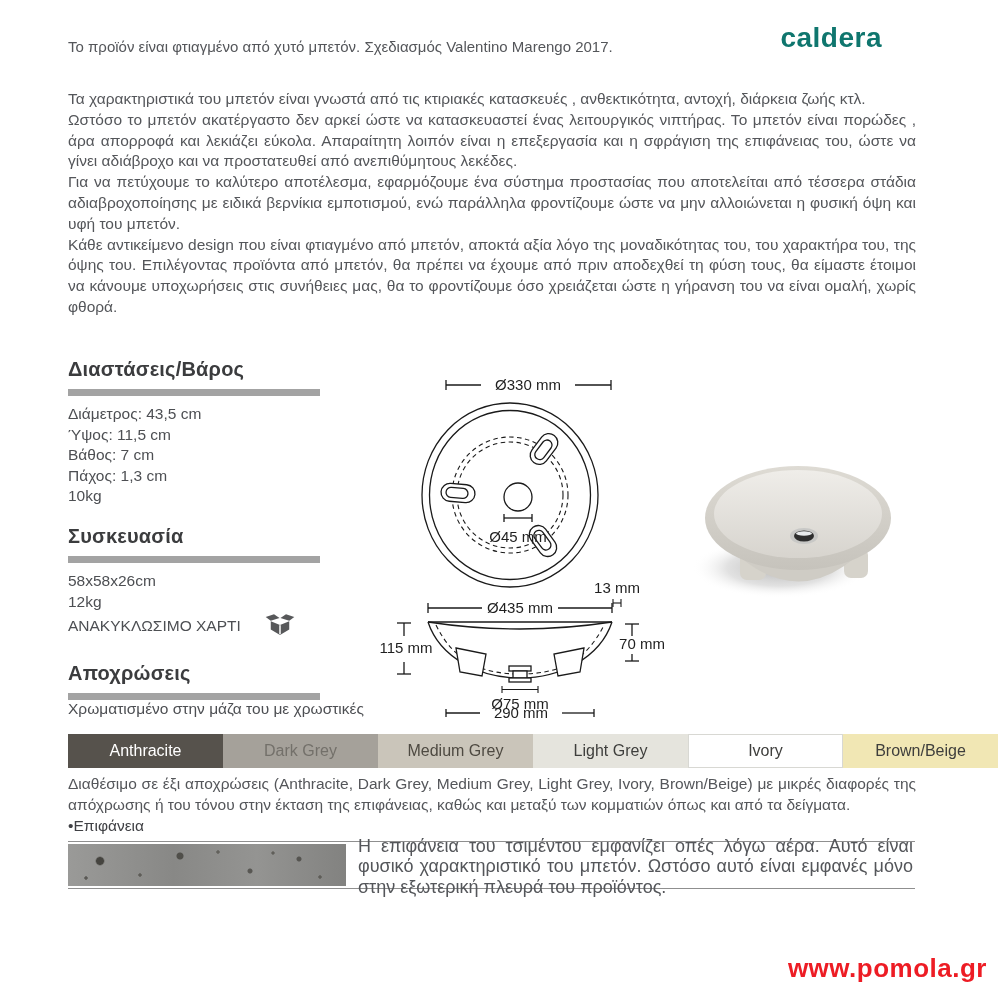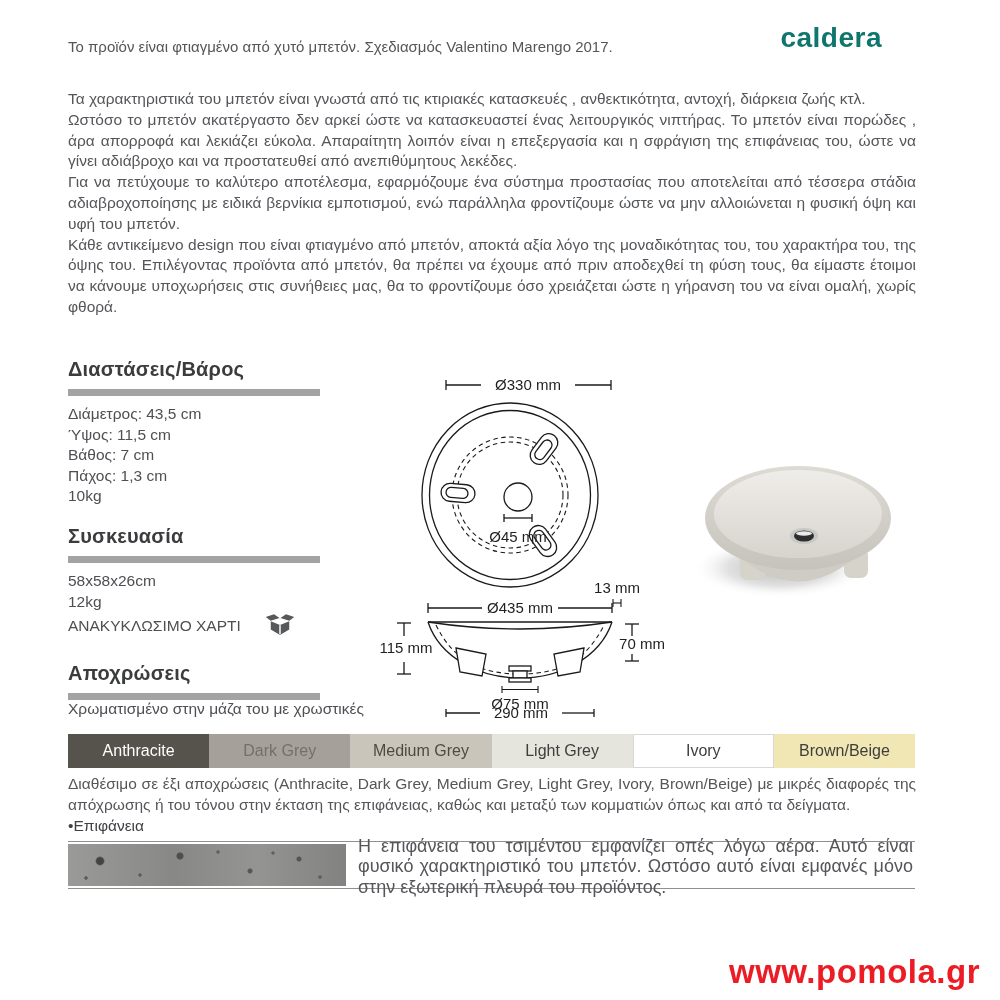--- a/index.html
+++ b/index.html
@@ -20,21 +20,21 @@
     margin:0;font-size:20px;font-weight:bold;color:#3b3c3e;
     padding-bottom:8px;border-bottom:7px solid #a3a3a3;letter-spacing:.2px;
   }
   .section .items{margin-top:8px;font-size:15.5px;line-height:20.6px;color:#4d4f53;}
   .sec-dims{top:358px;}
   .sec-pack{top:525px;}
   .sec-shades{top:662px;}
   .pack-paper{display:flex;align-items:flex-end;gap:24px;}
   .subtitle{left:68px;top:700px;width:330px;font-size:15.5px;color:#4d4f53;}
   
-  .swatches{left:68px;top:734px;width:847px;height:34px;display:flex;}
+  .swatches{left:68px;top:734px;width:930px;height:34px;display:flex;}
   .swatch{flex:1;display:flex;align-items:center;justify-content:center;font-size:16px;}
   .swatch.ivory{box-shadow:inset 0 0 0 1px #d8d8d3;}
   
   .availability{left:68px;top:774px;width:848px;font-size:15.5px;line-height:20.5px;text-align:justify;margin:0;}
   .surface-bullet{left:68px;top:817px;font-size:15.5px;color:#3f4044;}
   .surface-strip{
     left:68px;top:841px;width:847px;height:46px;
     border-top:1px solid #8f8f8f;border-bottom:1px solid #8f8f8f;
     display:flex;align-items:stretch;
   }
@@ -48,21 +48,21 @@
       radial-gradient(circle 2px at 72px 31px, #5e5d58 0 1.4px, transparent 2px),
       radial-gradient(circle 2px at 150px 8px, #62615c 0 1.4px, transparent 2px),
       radial-gradient(circle 3px at 231px 15px, #555450 0 2px, transparent 3px),
       radial-gradient(circle 2px at 252px 33px, #5e5d58 0 1.4px, transparent 2px),
       radial-gradient(circle 2px at 18px 34px, #5a5955 0 1.4px, transparent 2px),
       radial-gradient(circle 2px at 205px 9px, #605f5a 0 1.3px, transparent 2px),
       linear-gradient(90deg,#9a9a98,#888886 38%,#949492 68%,#828280);
   }
   .surface-note{flex:1;margin:0;padding:3px 2px 0 12px;font-size:18px;line-height:20.5px;display:flex;align-items:center;text-align:justify;}
   
-  .website{right:20px;top:953px;font-size:33px;font-weight:bold;letter-spacing:.5px;}
+  .website{right:13px;top:953px;font-size:26px;font-weight:bold;letter-spacing:.5px;}
   
   svg text{font-family:"Liberation Sans","DejaVu Sans",sans-serif;font-size:15px;fill:#1f1f1f;}
 </style>
 </head>
 <body>
 
 <div class="abs intro">Το προϊόν είναι φτιαγμένο από χυτό μπετόν. Σχεδιασμός  Valentino Marengo 2017.</div>
 <div class="abs brand">caldera</div>
 
 <div class="abs description">

